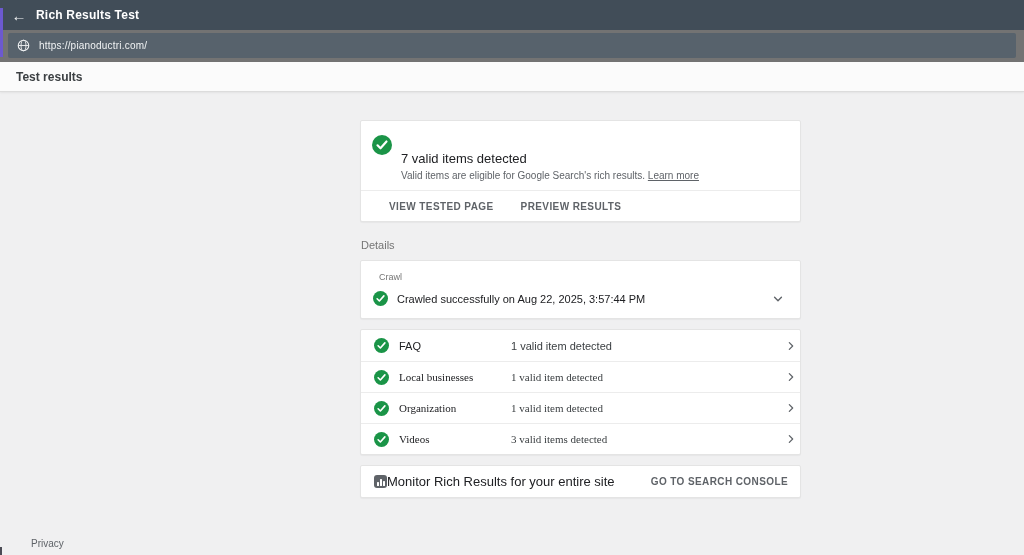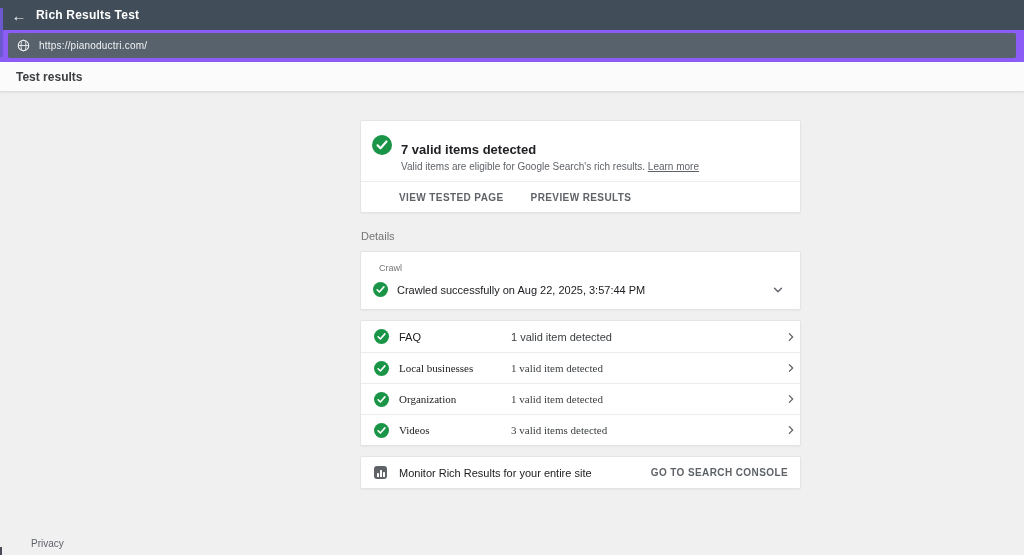--- a/index.html
+++ b/index.html
@@ -7,21 +7,21 @@
     font-family:"Liberation Sans", sans-serif; background:#f0f0f1; }
 
   
   .appbar { position:absolute; left:0; top:0; width:1024px; height:30px;
     background:#414d58; display:flex; align-items:center; }
   .back-btn { width:34px; height:30px; display:flex; align-items:center;
     justify-content:center; color:#f1f3f4; font-size:15px; cursor:pointer; margin-left:2px; }
   .appbar-title { color:#ffffff; font-size:12px; font-weight:bold; letter-spacing:.2px; }
 
   
-  .urlrow { position:absolute; left:0; top:30px; width:1024px; height:32px; background:#8b5cf6; }
+  .urlrow { position:absolute; left:0; top:30px; width:1024px; height:32px; background:#737373; }
   .urlfield { position:absolute; left:8px; right:8px; top:3px; height:25px;
     background:#57626c; border-radius:2px; display:flex; align-items:center; }
   .globe { width:13px; height:13px; margin-left:9px; flex:0 0 auto; }
   .url-text { color:#f1f3f4; font-size:10px; margin-left:9px; letter-spacing:.2px; }
 
   
   .edge-strip { position:absolute; left:0; top:8px; width:3px; height:49px; background:#6c59cf; }
   .edge-strip-bottom { position:absolute; left:0; top:547px; width:2px; height:8px; background:#4b4b55; }
 
   
@@ -37,25 +37,25 @@
     box-shadow:0 1px 1px rgba(0,0,0,.04); }
 
   .section-label { font-size:11px; color:#757575; margin:0 0 0 1px; }
 
   
   .summary-card { margin-top:28px; }
   .summary-top { display:flex; padding:11px 12px 9px 11px; }
   .check-circle { width:20px; height:20px; flex:0 0 auto; margin-top:3px; }
   .check-sm { width:15px; height:15px; flex:0 0 auto; }
   .summary-texts { margin-left:9px; }
-  .summary-title { font-size:13px; font-weight:bold; color:#202124; margin-top:10px; }
+  .summary-title { font-size:13px; font-weight:normal; color:#202124; margin-top:19px; }
   .summary-sub { font-size:10px; color:#5f6368; margin-top:4px; }
   .learn-more { color:#5f6368; text-decoration:underline; cursor:pointer; }
   .divider { height:1px; background:#ececec; }
-  .summary-actions { height:30px; display:flex; align-items:center; padding-left:38px; }
+  .summary-actions { height:30px; display:flex; align-items:center; padding-left:28px; }
   .text-btn { font-size:10px; font-weight:bold; color:#5f6368; letter-spacing:.4px;
     cursor:pointer; background:none; border:none; font-family:inherit; padding:0; }
   .text-btn + .text-btn { margin-left:27px; }
 
   
   .details-label { margin-top:17px; }
   .details-card { margin-top:9px; padding:11px 0 12px 0; }
   .crawl-label { font-size:9px; color:#757575; margin-left:18px; }
   .crawl-row { display:flex; align-items:center; margin-top:9px; padding:0 16px 0 12px; }
   .crawl-text { font-size:11px; color:#202124; margin-left:9px; flex:1; }
@@ -74,21 +74,21 @@
   
   .ar-label { margin-top:16px; }
   .ar-card { margin-top:10px; height:33px; display:flex; align-items:center;
     padding:0 12px 0 13px; }
   .sc-icon { width:13px; height:13px; background:#5f6368; border-radius:3px;
     display:flex; align-items:flex-end; justify-content:center; gap:1px;
     padding:2px 2px; flex:0 0 auto; }
   .sc-icon i { display:block; width:2px; background:#fff; border-radius:.5px; }
   .sc-icon i:nth-child(1){ height:4px; } .sc-icon i:nth-child(2){ height:7px; }
   .sc-icon i:nth-child(3){ height:5px; }
-  .ar-text { font-size:11px; color:#202124; margin-left:12px; flex:1; }
+  .ar-text { font-size:13px; color:#202124; flex:1; }
   .ar-action { font-size:10px; font-weight:bold; color:#5f6368; letter-spacing:.4px;
     cursor:pointer; background:none; border:none; font-family:inherit; }
 
   
   .footer { position:absolute; left:31px; top:538px; display:flex; gap:20px;flex-direction:column; }
   .footer a { font-size:10px; color:#5f6368; text-decoration:none; cursor:pointer; }
 </style>
 </head>
 <body>
 

